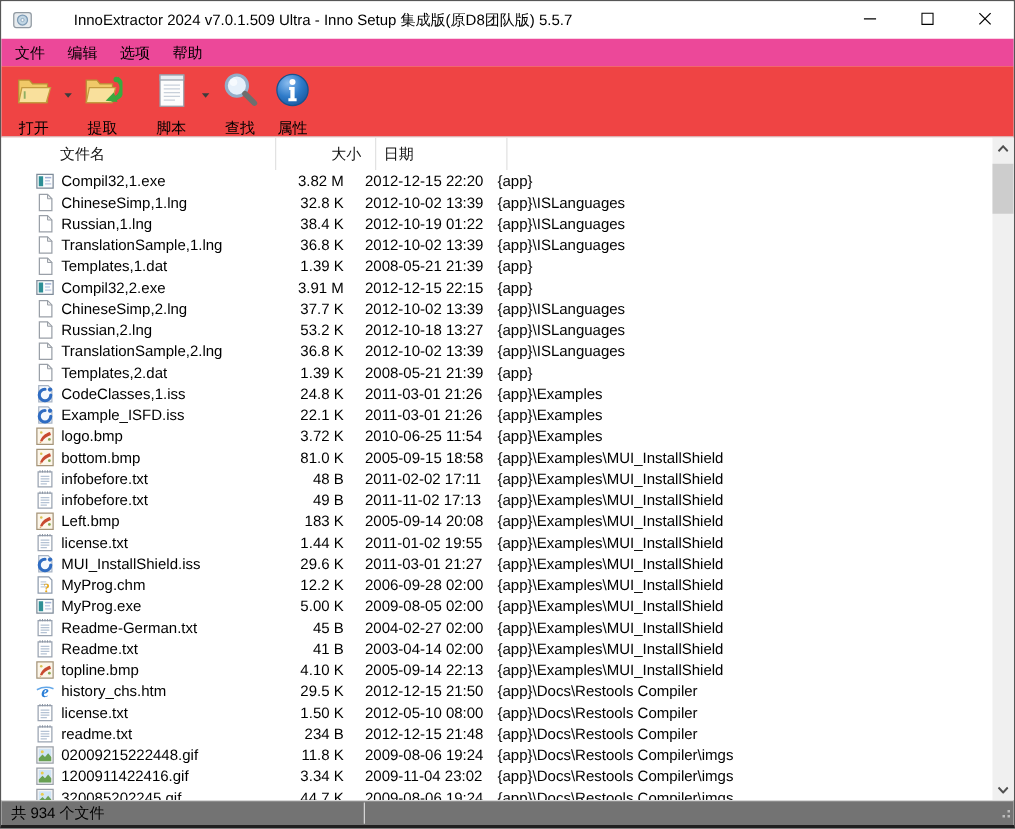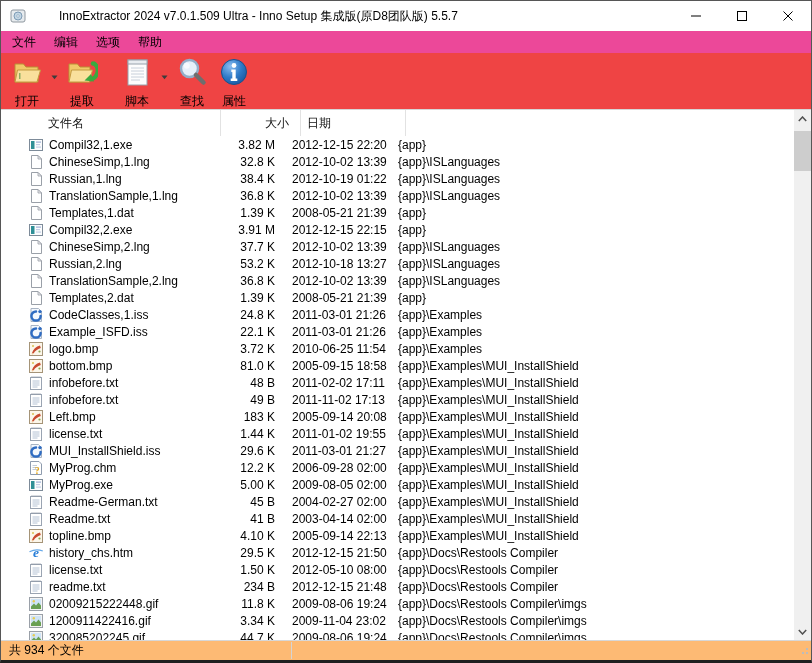--- a/index.html
+++ b/index.html
@@ -52,21 +52,21 @@
   .file-icon svg { width:16px; height:16px; }
   .cell-size { width:80px; flex:0 0 80px; text-align:right; padding-right:11px; }
   .cell-date { width:105px; flex:0 0 105px; padding-left:6px; }
   .cell-path { padding-left:7px; }
   
   .vscroll { width:17px; flex:0 0 17px; background:#f0f0f0; display:flex; flex-direction:column; }
   .vs-arrow { height:17px; flex:0 0 17px; display:flex; align-items:center; justify-content:center; }
   .vs-track { flex:1; position:relative; }
   .vs-thumb { position:absolute; top:4px; left:0; width:17px; height:40px; background:#cdcdcd; }
   
-  .statusbar { height:20px; flex:0 0 20px; background:#fdba74; border-top:1px solid #d7d7d7; display:flex; align-items:center; font-size:12px; color:#000; position:relative; }
+  .statusbar { height:20px; flex:0 0 20px; background:#737373; border-top:1px solid #d7d7d7; display:flex; align-items:center; font-size:12px; color:#000; position:relative; }
   .sb-text { padding-left:8px; white-space:nowrap; }
   .sb-div { position:absolute; left:290px; top:1px; bottom:1px; width:1px; background:#d4d4d4; }
   .sb-grip { position:absolute; right:2px; bottom:2px; }
 </style>
 </head>
 <body>
 
 <div class="window">
 
   <div class="titlebar">

